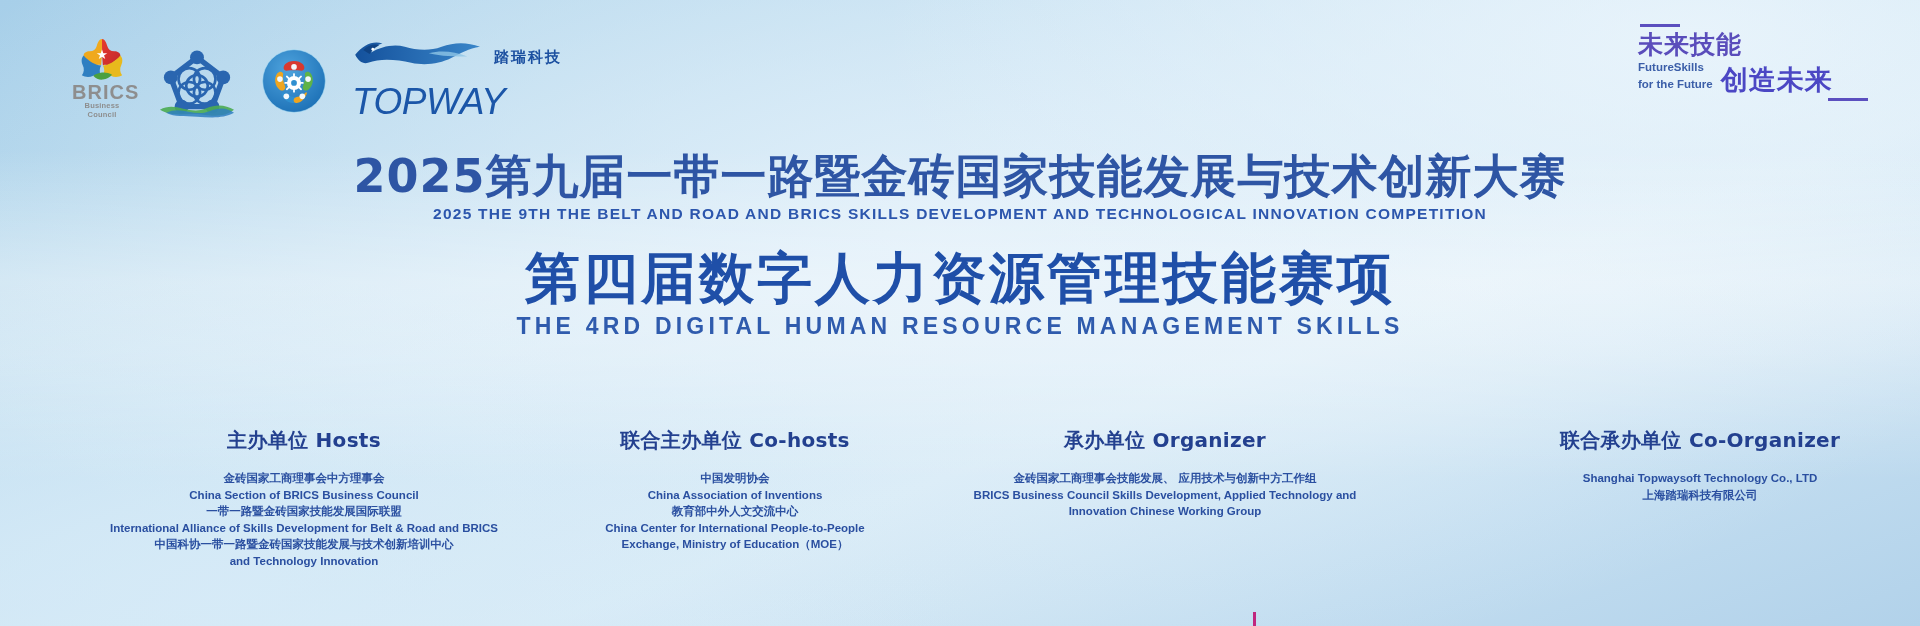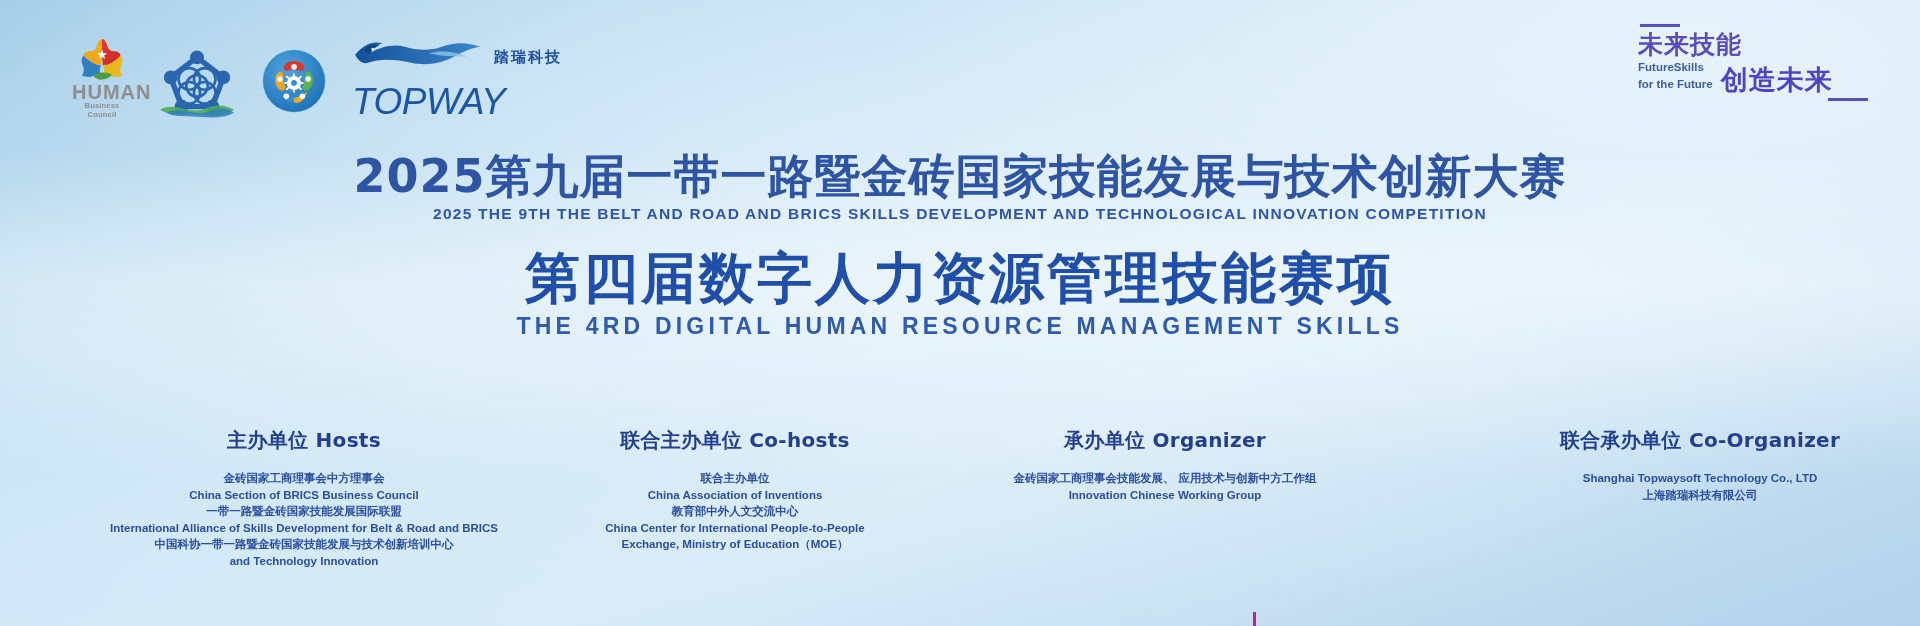--- a/index.html
+++ b/index.html
@@ -113,21 +113,21 @@
                    C26 55 28 60 27 67 C32 62 40 60 48 62 C50 44 50 22 50 2 Z" fill="#f0a91d"></path>
           <path d="M8 40 C3 45 2 54 6 62 C10 70 9 78 4 85 C12 90 22 90 30 86 C36 83 42 83 47 86
                    C44 78 44 70 48 63 C36 62 20 54 8 40 Z" fill="#2f7fc1"></path>
           <path d="M92 40 C97 45 98 54 94 62 C90 70 91 78 96 85 C88 90 78 90 70 86 C64 83 58 83 53 86
                    C56 78 56 70 52 63 C64 62 80 54 92 40 Z" fill="#e8b91c"></path>
           <path d="M30 86 C36 93 44 96 52 95 C60 94 68 90 73 84 C66 80 58 78 50 79 C42 80 35 83 30 86 Z" fill="#4aa03f"></path>
           <path d="M50 30 L58 52 L50 46 L42 52 Z" fill="#ffffff" opacity="0"></path>
           <path d="M50 26 L57.5 48 L38 35 L62 35 L42.5 48 Z" fill="#ffffff"></path>
         </svg>
       </div>
-      <div class="t1">HUMAN</div>
+      <div class="t1">BRICS</div>
       <div class="t2">Business Council</div>
     </div>
 
     <div class="logo-box" id="logo-alliance">
       <span>
         <svg viewBox="0 0 100 96" width="78" height="74">
           <g fill="#2a66b0">
             <circle cx="50" cy="16" r="9"></circle>
               <circle cx="16" cy="42" r="9"></circle>
               <circle cx="84" cy="42" r="9"></circle>
@@ -238,30 +238,31 @@
       <div class="org-line">金砖国家工商理事会中方理事会</div>
       <div class="org-line en">China Section of BRICS Business Council</div>
       <div class="org-line">一带一路暨金砖国家技能发展国际联盟</div>
       <div class="org-line en">International Alliance of Skills Development for Belt &amp; Road and BRICS</div>
       <div class="org-line">中国科协一带一路暨金砖国家技能发展与技术创新培训中心</div>
       <div class="org-line en">and Technology Innovation</div>
     </div>
 
     <div class="org-col" id="col-cohosts">
       <div class="org-head">联合主办单位 Co-hosts</div>
-      <div class="org-line">联合主办单位</div>
+      <div class="org-line">中国发明协会</div>
       <div class="org-line en">China Association of Inventions</div>
       <div class="org-line">教育部中外人文交流中心</div>
       <div class="org-line en">China Center for International People-to-People</div>
       <div class="org-line en">Exchange, Ministry of Education（MOE）</div>
     </div>
 
     <div class="org-col" id="col-organizer">
       <div class="org-head">承办单位 Organizer</div>
       <div class="org-line">金砖国家工商理事会技能发展、 应用技术与创新中方工作组</div>
+      <div class="org-line en">BRICS Business Council Skills Development, Applied Technology and</div>
       <div class="org-line en">Innovation Chinese Working Group</div>
     </div>
 
     <div class="org-col" id="col-coorganizer">
       <div class="org-head">联合承办单位 Co-Organizer</div>
       <div class="org-line en">Shanghai Topwaysoft Technology Co., LTD</div>
       <div class="org-line">上海踏瑞科技有限公司</div>
     </div>
   </div>
 

